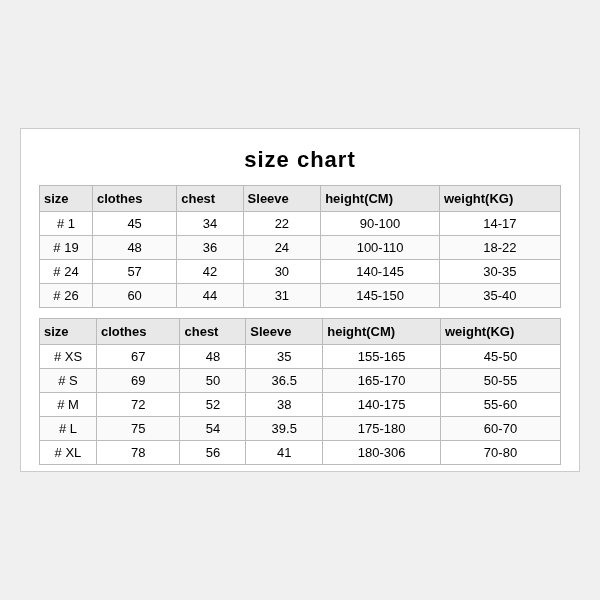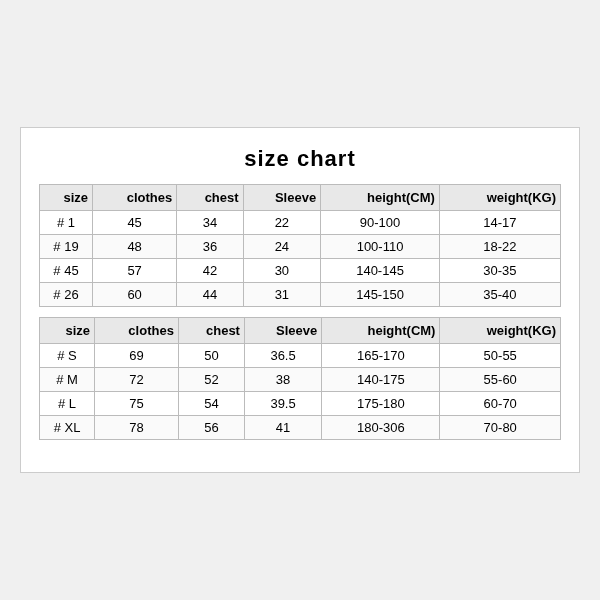--- a/index.html
+++ b/index.html
@@ -8,40 +8,40 @@
       height: 600px;
       background: #f0f0f0;
       display: flex;
       align-items: center;
       justify-content: center;
       font-family: Arial, sans-serif;
     }
     .card {
       background: #fff;
       border: 1px solid #ccc;
-      padding: 18px 18px 32px 18px;
+      padding: 18px 18px 6px 18px;
       width: 560px;
     }
     .title {
       text-align: center;
       font-size: 22px;
       font-weight: bold;
       margin-bottom: 12px;
       letter-spacing: 1px;
     }
     table {
       width: 100%;
       border-collapse: collapse;
       font-size: 13px;
     }
     th {
       background: #e8e8e8;
       border: 1px solid #bbb;
       padding: 5px 4px;
-      text-align: right;
+      text-align: left;
       font-weight: bold;
     }
     td {
       border: 1px solid #bbb;
       padding: 4px 4px;
       text-align: center;
     }
     .section-gap {
       height: 10px;
     }
@@ -77,21 +77,21 @@
         </tr>
         <tr>
           <td># 19</td>
           <td>48</td>
           <td>36</td>
           <td>24</td>
           <td>100-110</td>
           <td>18-22</td>
         </tr>
         <tr>
-          <td># 45</td>
+          <td># 24</td>
           <td>57</td>
           <td>42</td>
           <td>30</td>
           <td>140-145</td>
           <td>30-35</td>
         </tr>
         <tr>
           <td># 26</td>
           <td>60</td>
           <td>44</td>
@@ -109,20 +109,28 @@
       <tr id="t2-header">
           <th>size</th>
           <th>clothes</th>
           <th>chest</th>
           <th>Sleeve</th>
           <th>height(CM)</th>
           <th>weight(KG)</th>
         </tr>
     </thead>
     <tbody id="t2-body">
+        <tr>
+          <td># XS</td>
+          <td>67</td>
+          <td>48</td>
+          <td>35</td>
+          <td>155-165</td>
+          <td>45-50</td>
+        </tr>
         <tr>
           <td># S</td>
           <td>69</td>
           <td>50</td>
           <td>36.5</td>
           <td>165-170</td>
           <td>50-55</td>
         </tr>
         <tr>
           <td># M</td>

